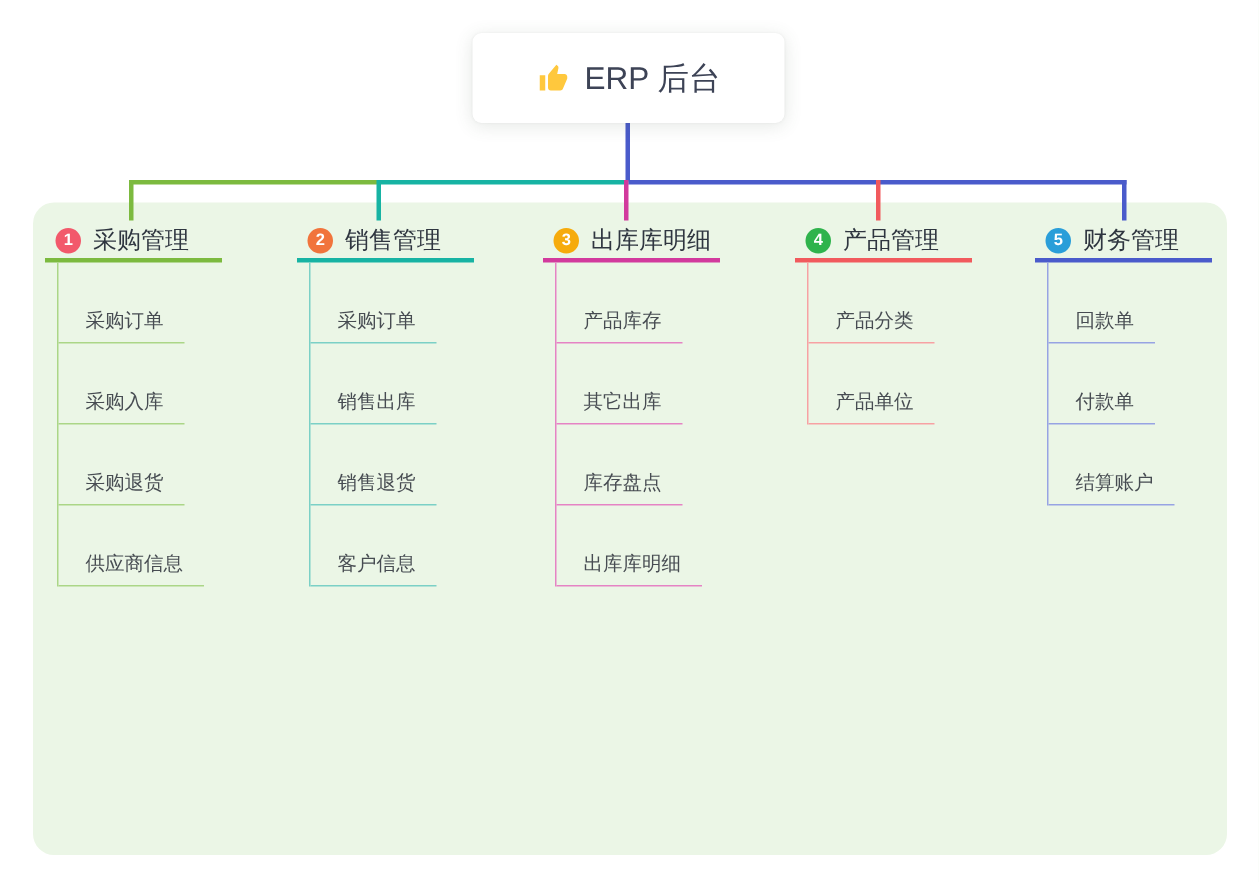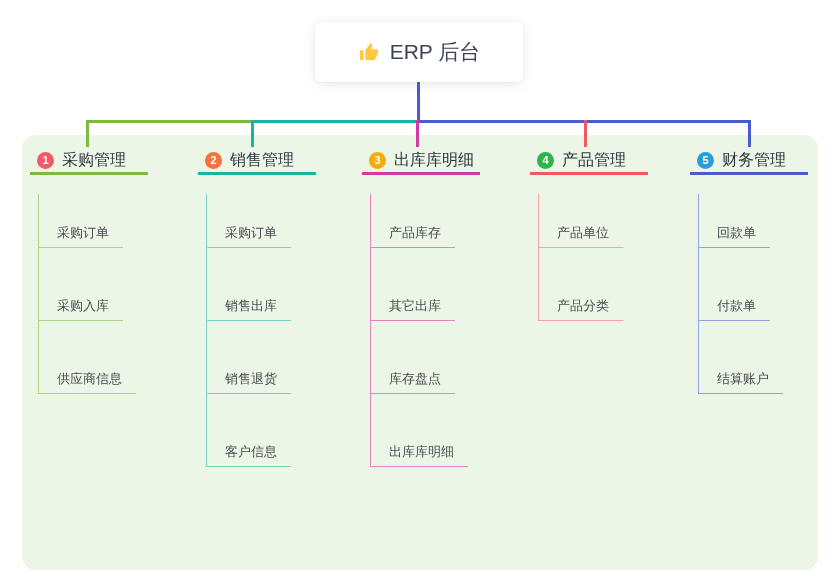--- a/index.html
+++ b/index.html
@@ -49,21 +49,21 @@
   .badge {
     width:17px; height:17px; border-radius:50%; flex:none;
     background:var(--badge); color:#fff; font-size:11px; font-weight:700;
     display:flex; align-items:center; justify-content:center; margin-right:8px;
     line-height:1;
   }
   .children {
     list-style:none; margin-left:8px;
     border-left:1.5px solid var(--lite);
   }
-  .children li { height:54px; display:flex; align-items:flex-end;margin-top:19px; }
+  .children li { height:54px; display:flex; align-items:flex-end; }
   .children li span {
     display:inline-block; white-space:nowrap;
     font-size:13px; color:#474C52; line-height:1.15;
     padding:0 14px 6px 18px;
     border-bottom:1.5px solid var(--lite);
   }
 </style>
 </head>
 <body>
 
@@ -94,20 +94,23 @@
     <div class="branch-label">
       <span class="badge">1</span>
       <span>采购管理</span>
     </div>
     <ul class="children">
         <li>
           <span>采购订单</span>
         </li>
         <li>
           <span>采购入库</span>
+        </li>
+        <li>
+          <span>采购退货</span>
         </li>
         <li>
           <span>供应商信息</span>
         </li>
       </ul>
   </div>
 
   <div class="branch branch-1" style="--line: #17B3A3; --lite: #7BD0C6; --badge: #F1743C;">
     <div class="branch-label">
       <span class="badge">2</span>
@@ -150,24 +153,24 @@
       </ul>
   </div>
 
   <div class="branch branch-3" style="--line: #F15A5D; --lite: #F7A1A3; --badge: #2FB34C;">
     <div class="branch-label">
       <span class="badge">4</span>
       <span>产品管理</span>
     </div>
     <ul class="children">
         <li>
-          <span>产品单位</span>
+          <span>产品分类</span>
         </li>
         <li>
-          <span>产品分类</span>
+          <span>产品单位</span>
         </li>
       </ul>
   </div>
 
   <div class="branch branch-4" style="--line: #4A5BCB; --lite: #97A3E3; --badge: #2A9ED9;">
     <div class="branch-label">
       <span class="badge">5</span>
       <span>财务管理</span>
     </div>
     <ul class="children">

